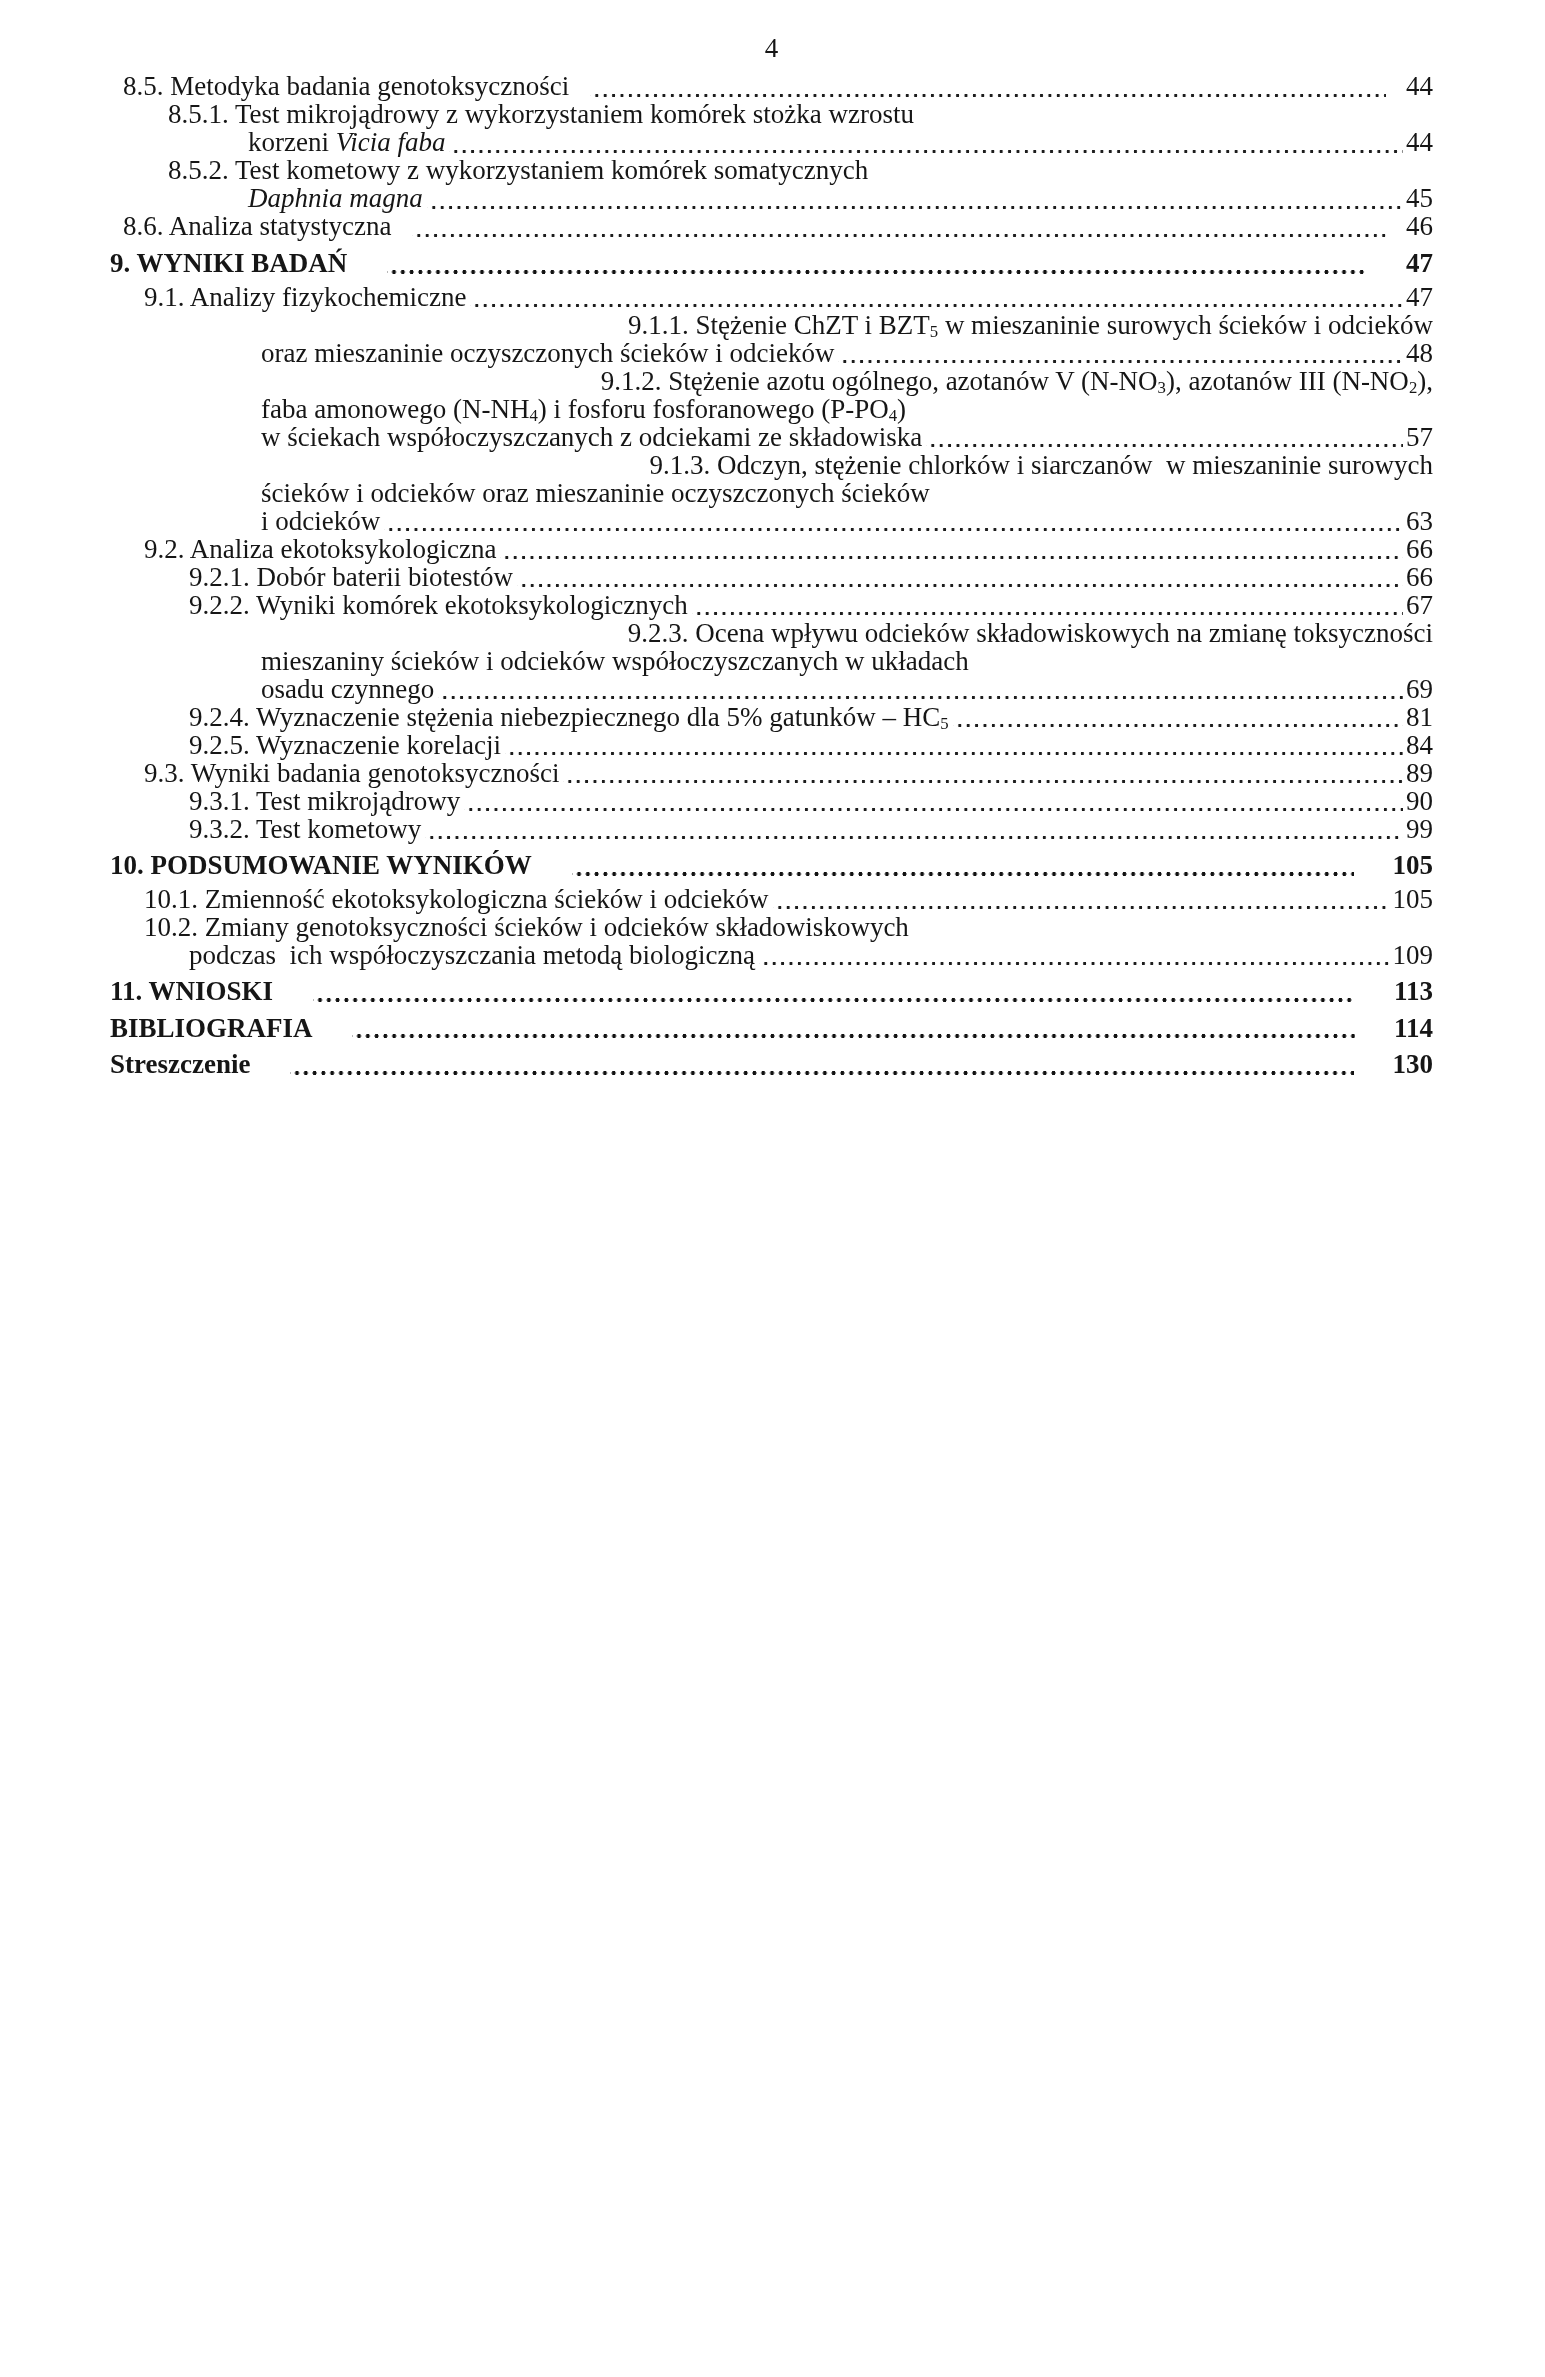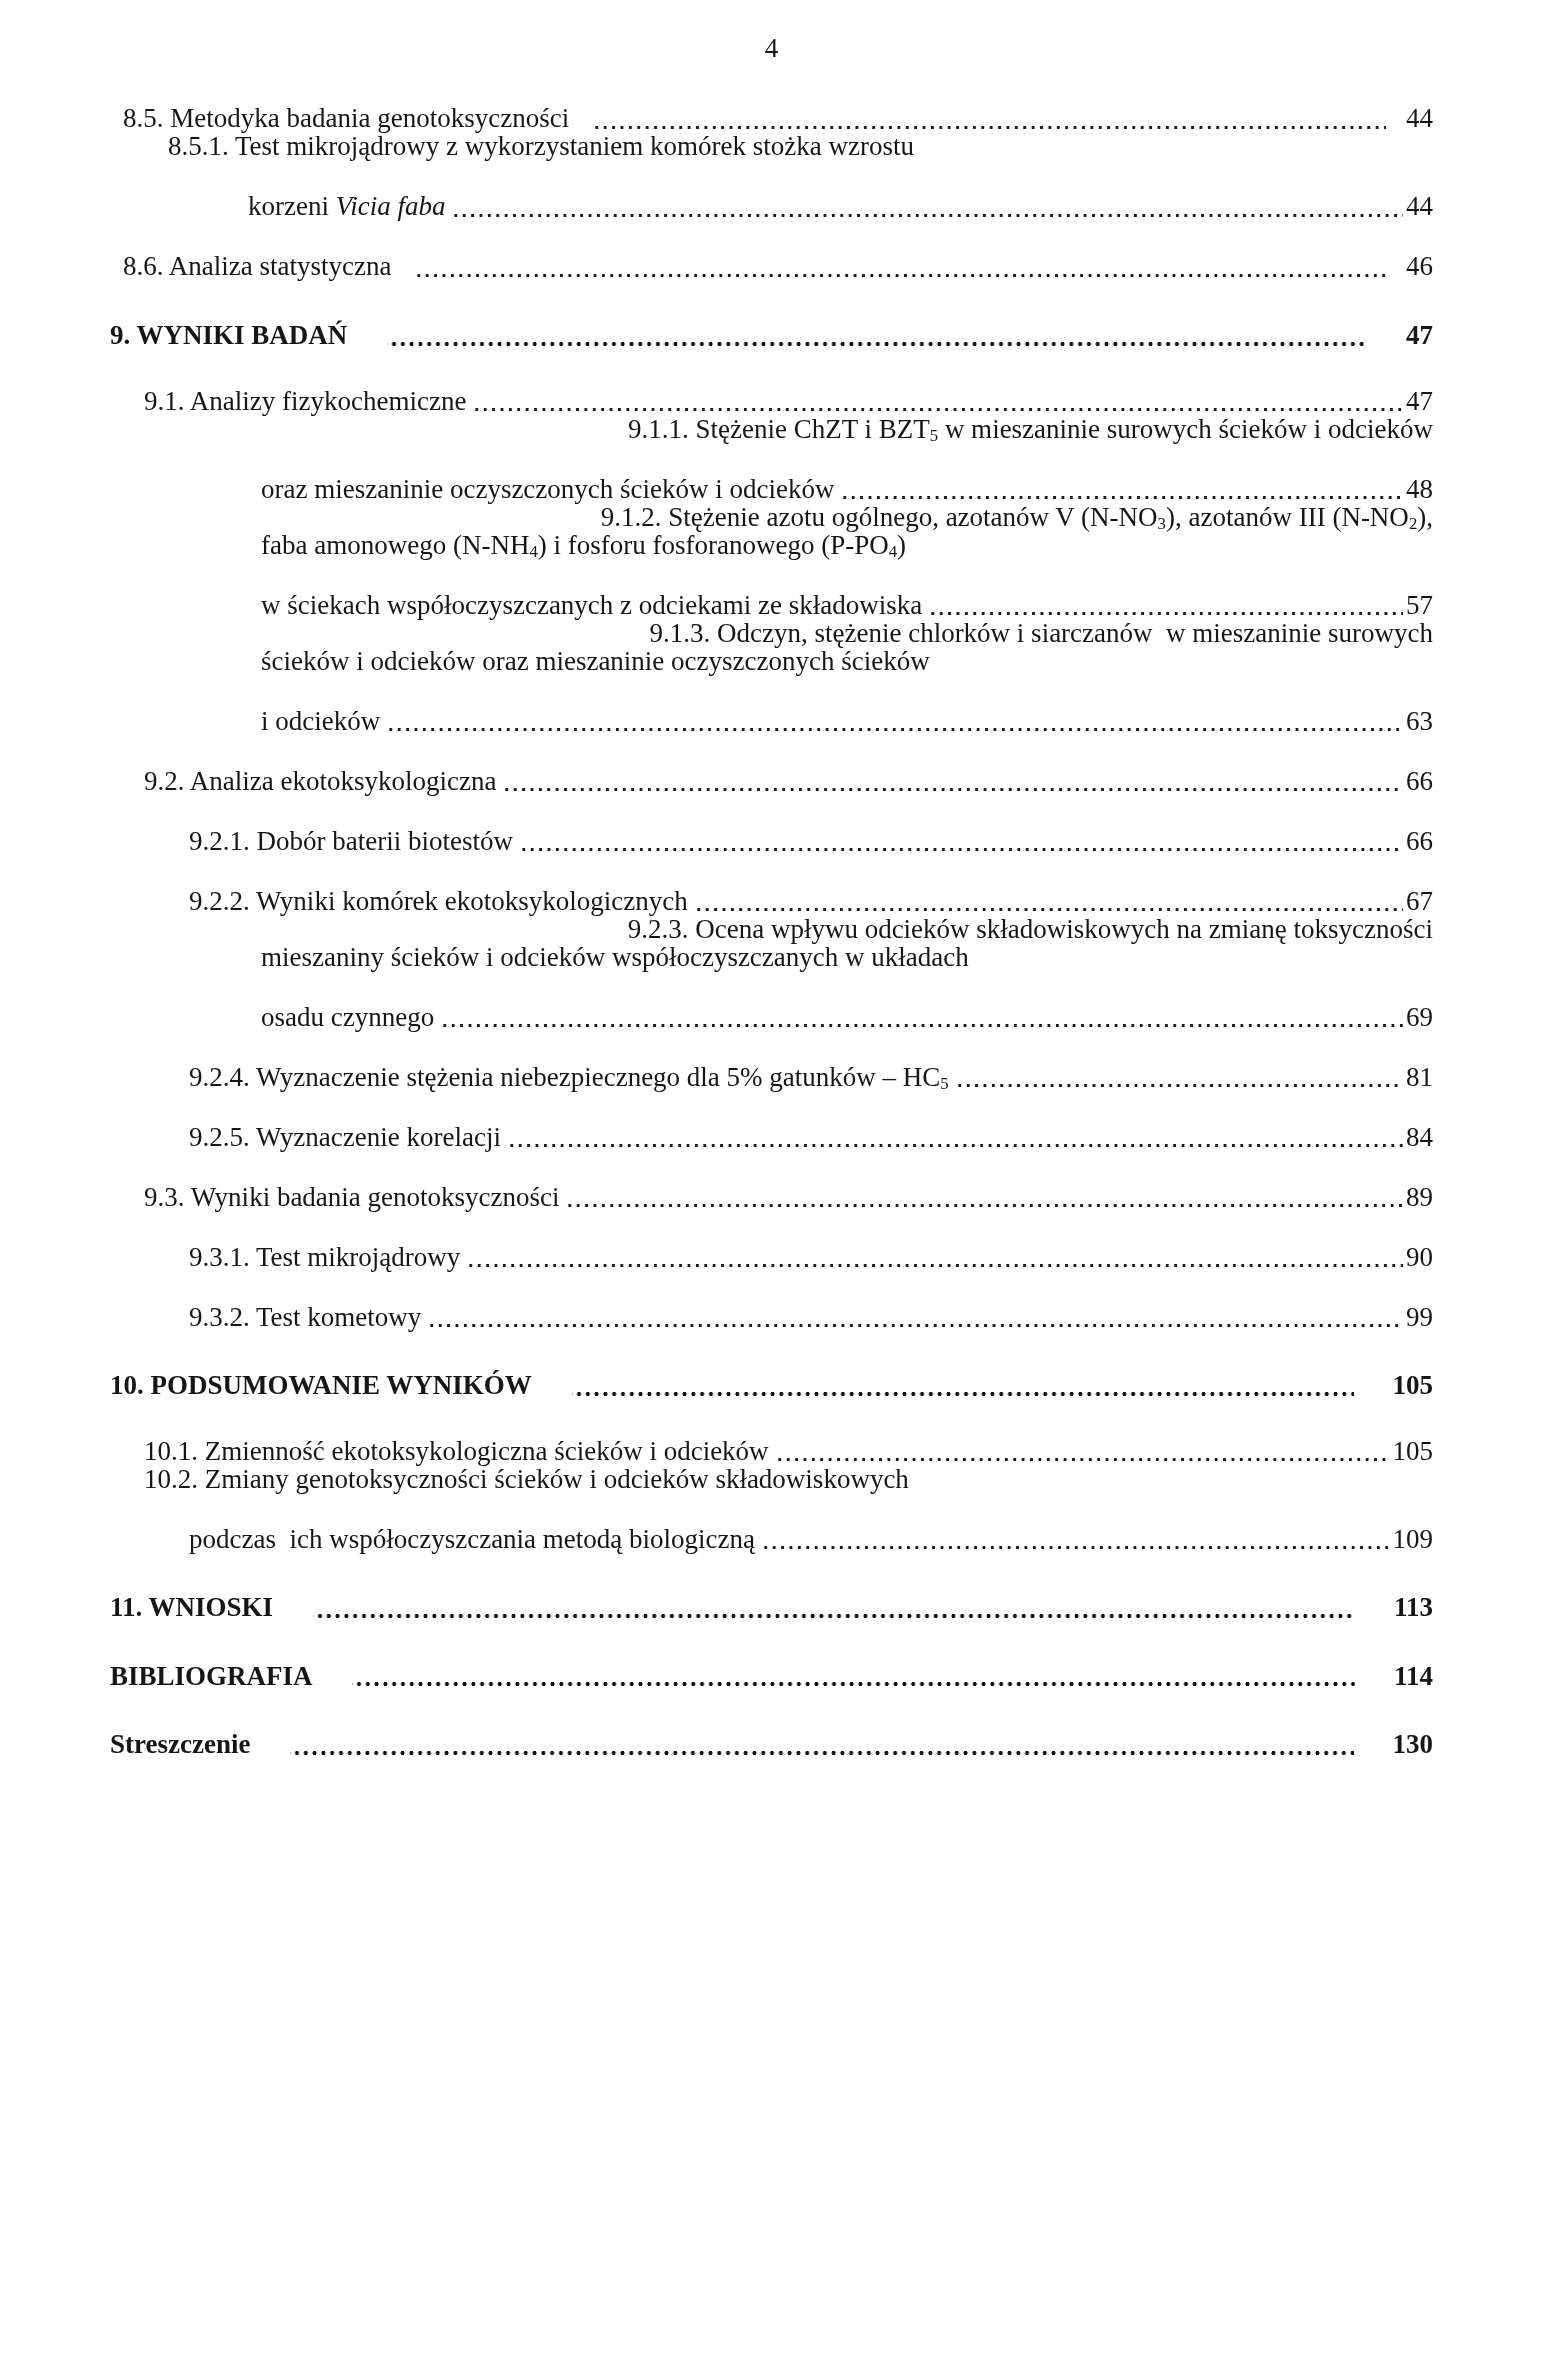--- a/index.html
+++ b/index.html
@@ -51,21 +51,21 @@
     margin: 0 2.6px 0 3.9px;
     background-image: radial-gradient(circle, #1c1c1c 1.5px, rgba(0,0,0,0) 1.9px);
     background-size: 8.4px 9px;
     background-repeat: repeat-x;
     background-position: left 2.6px bottom 0.6px;
   }
   .entry.bold .dots {
     background-image: radial-gradient(circle, #111111 1.8px, rgba(0,0,0,0) 2.2px);
     background-size: 8.8px 9.7px;
   }
-  .pg { white-space: pre; margin-top: 32px; }
+  .pg { white-space: pre; }
   
   .i0 { padding-left: 0; gap: 36px; }
   .i1 { padding-left: 13px; gap: 17px; }
   .i2 { padding-left: 34px; }
   .i3 { padding-left: 58px; }
   .i4 { padding-left: 79px; justify-content: flex-end; }
   .i5 { padding-left: 138px; }
   .i6 { padding-left: 151px; }
 </style>
 </head>
@@ -85,20 +85,30 @@
         <div class="line i3">
           <span class="txt"><span>8.5.1. Test mikrojądrowy z wykorzystaniem komórek stożka wzrostu</span></span>
         </div>
         <div class="line i5">
           <span class="txt"><span>korzeni </span><i>Vicia faba</i></span>
           <span class="dots"></span>
           <span class="pg">44</span>
         </div>
       </div>
       <div class="entry">
+        <div class="line i3">
+          <span class="txt"><span>8.5.2. Test kometowy z wykorzystaniem komórek somatycznych</span></span>
+        </div>
+        <div class="line i5">
+          <span class="txt"><i>Daphnia magna</i></span>
+          <span class="dots"></span>
+          <span class="pg">45</span>
+        </div>
+      </div>
+      <div class="entry">
         <div class="line i1">
           <span class="txt"><span>8.6. Analiza statystyczna</span></span>
           <span class="dots"></span>
           <span class="pg">46</span>
         </div>
       </div>
       <div class="entry bold chapter">
         <div class="line i0">
           <span class="txt"><span>9. WYNIKI BADAŃ</span></span>
           <span class="dots"></span>

